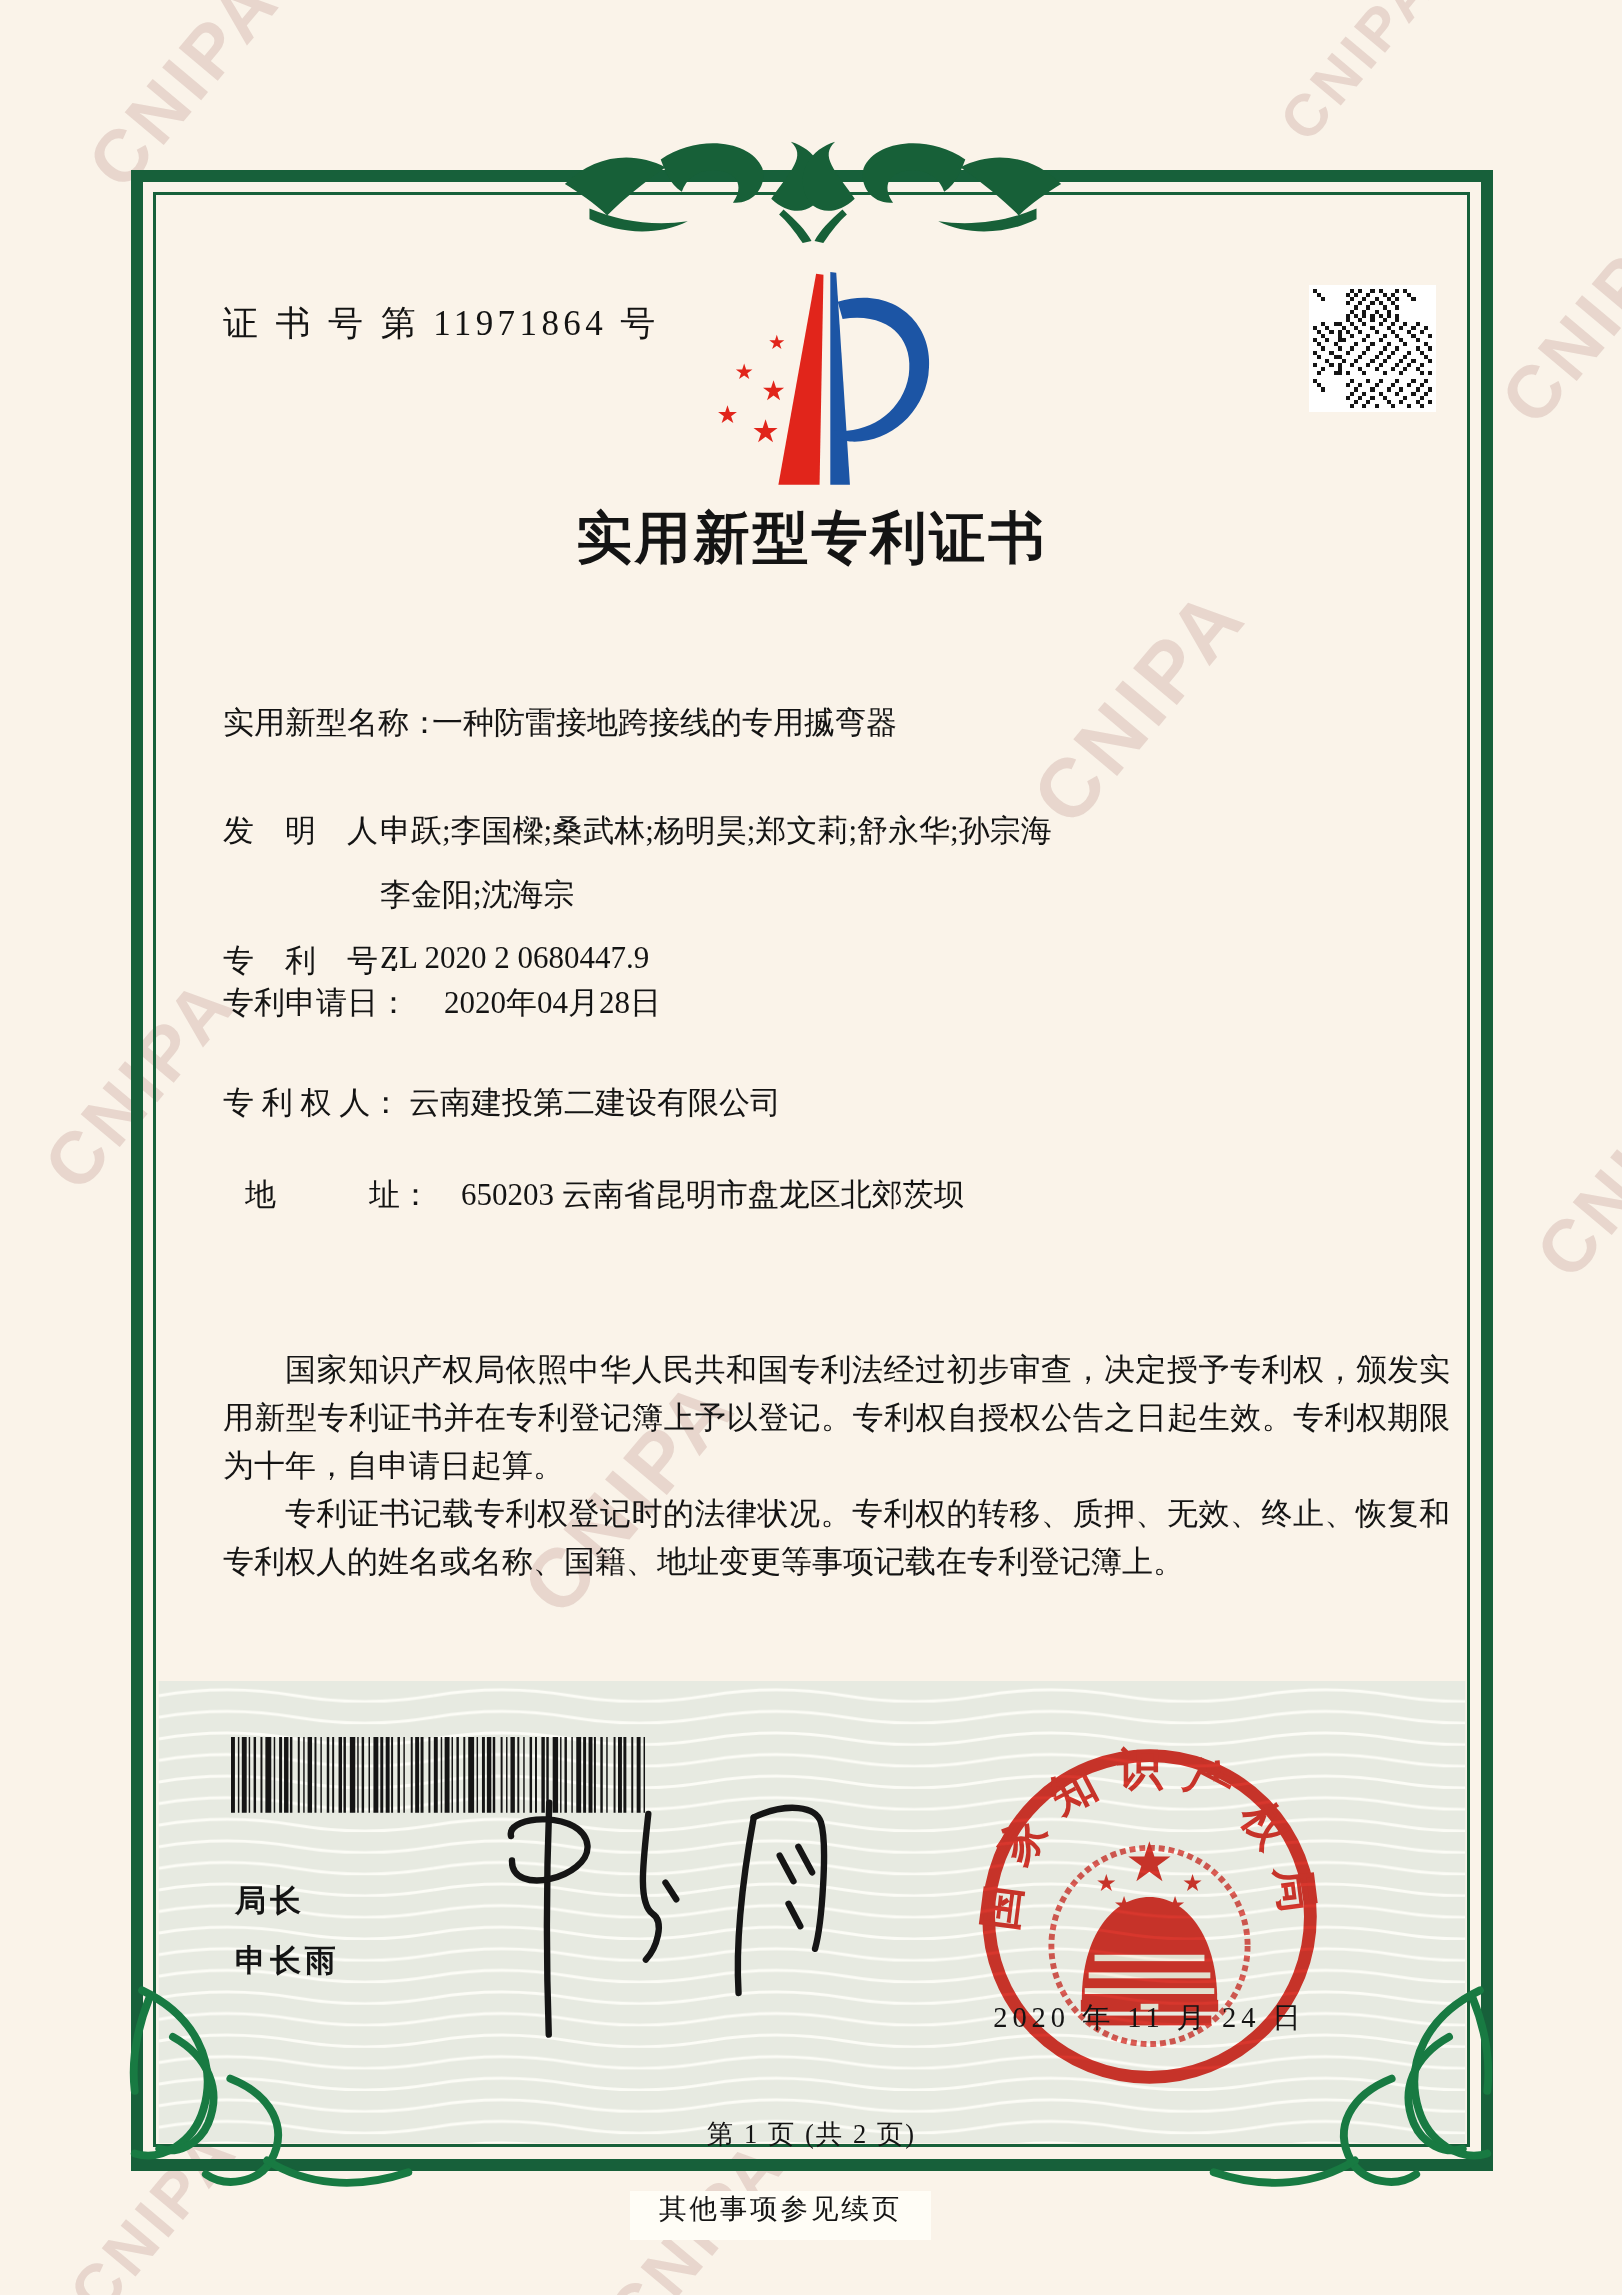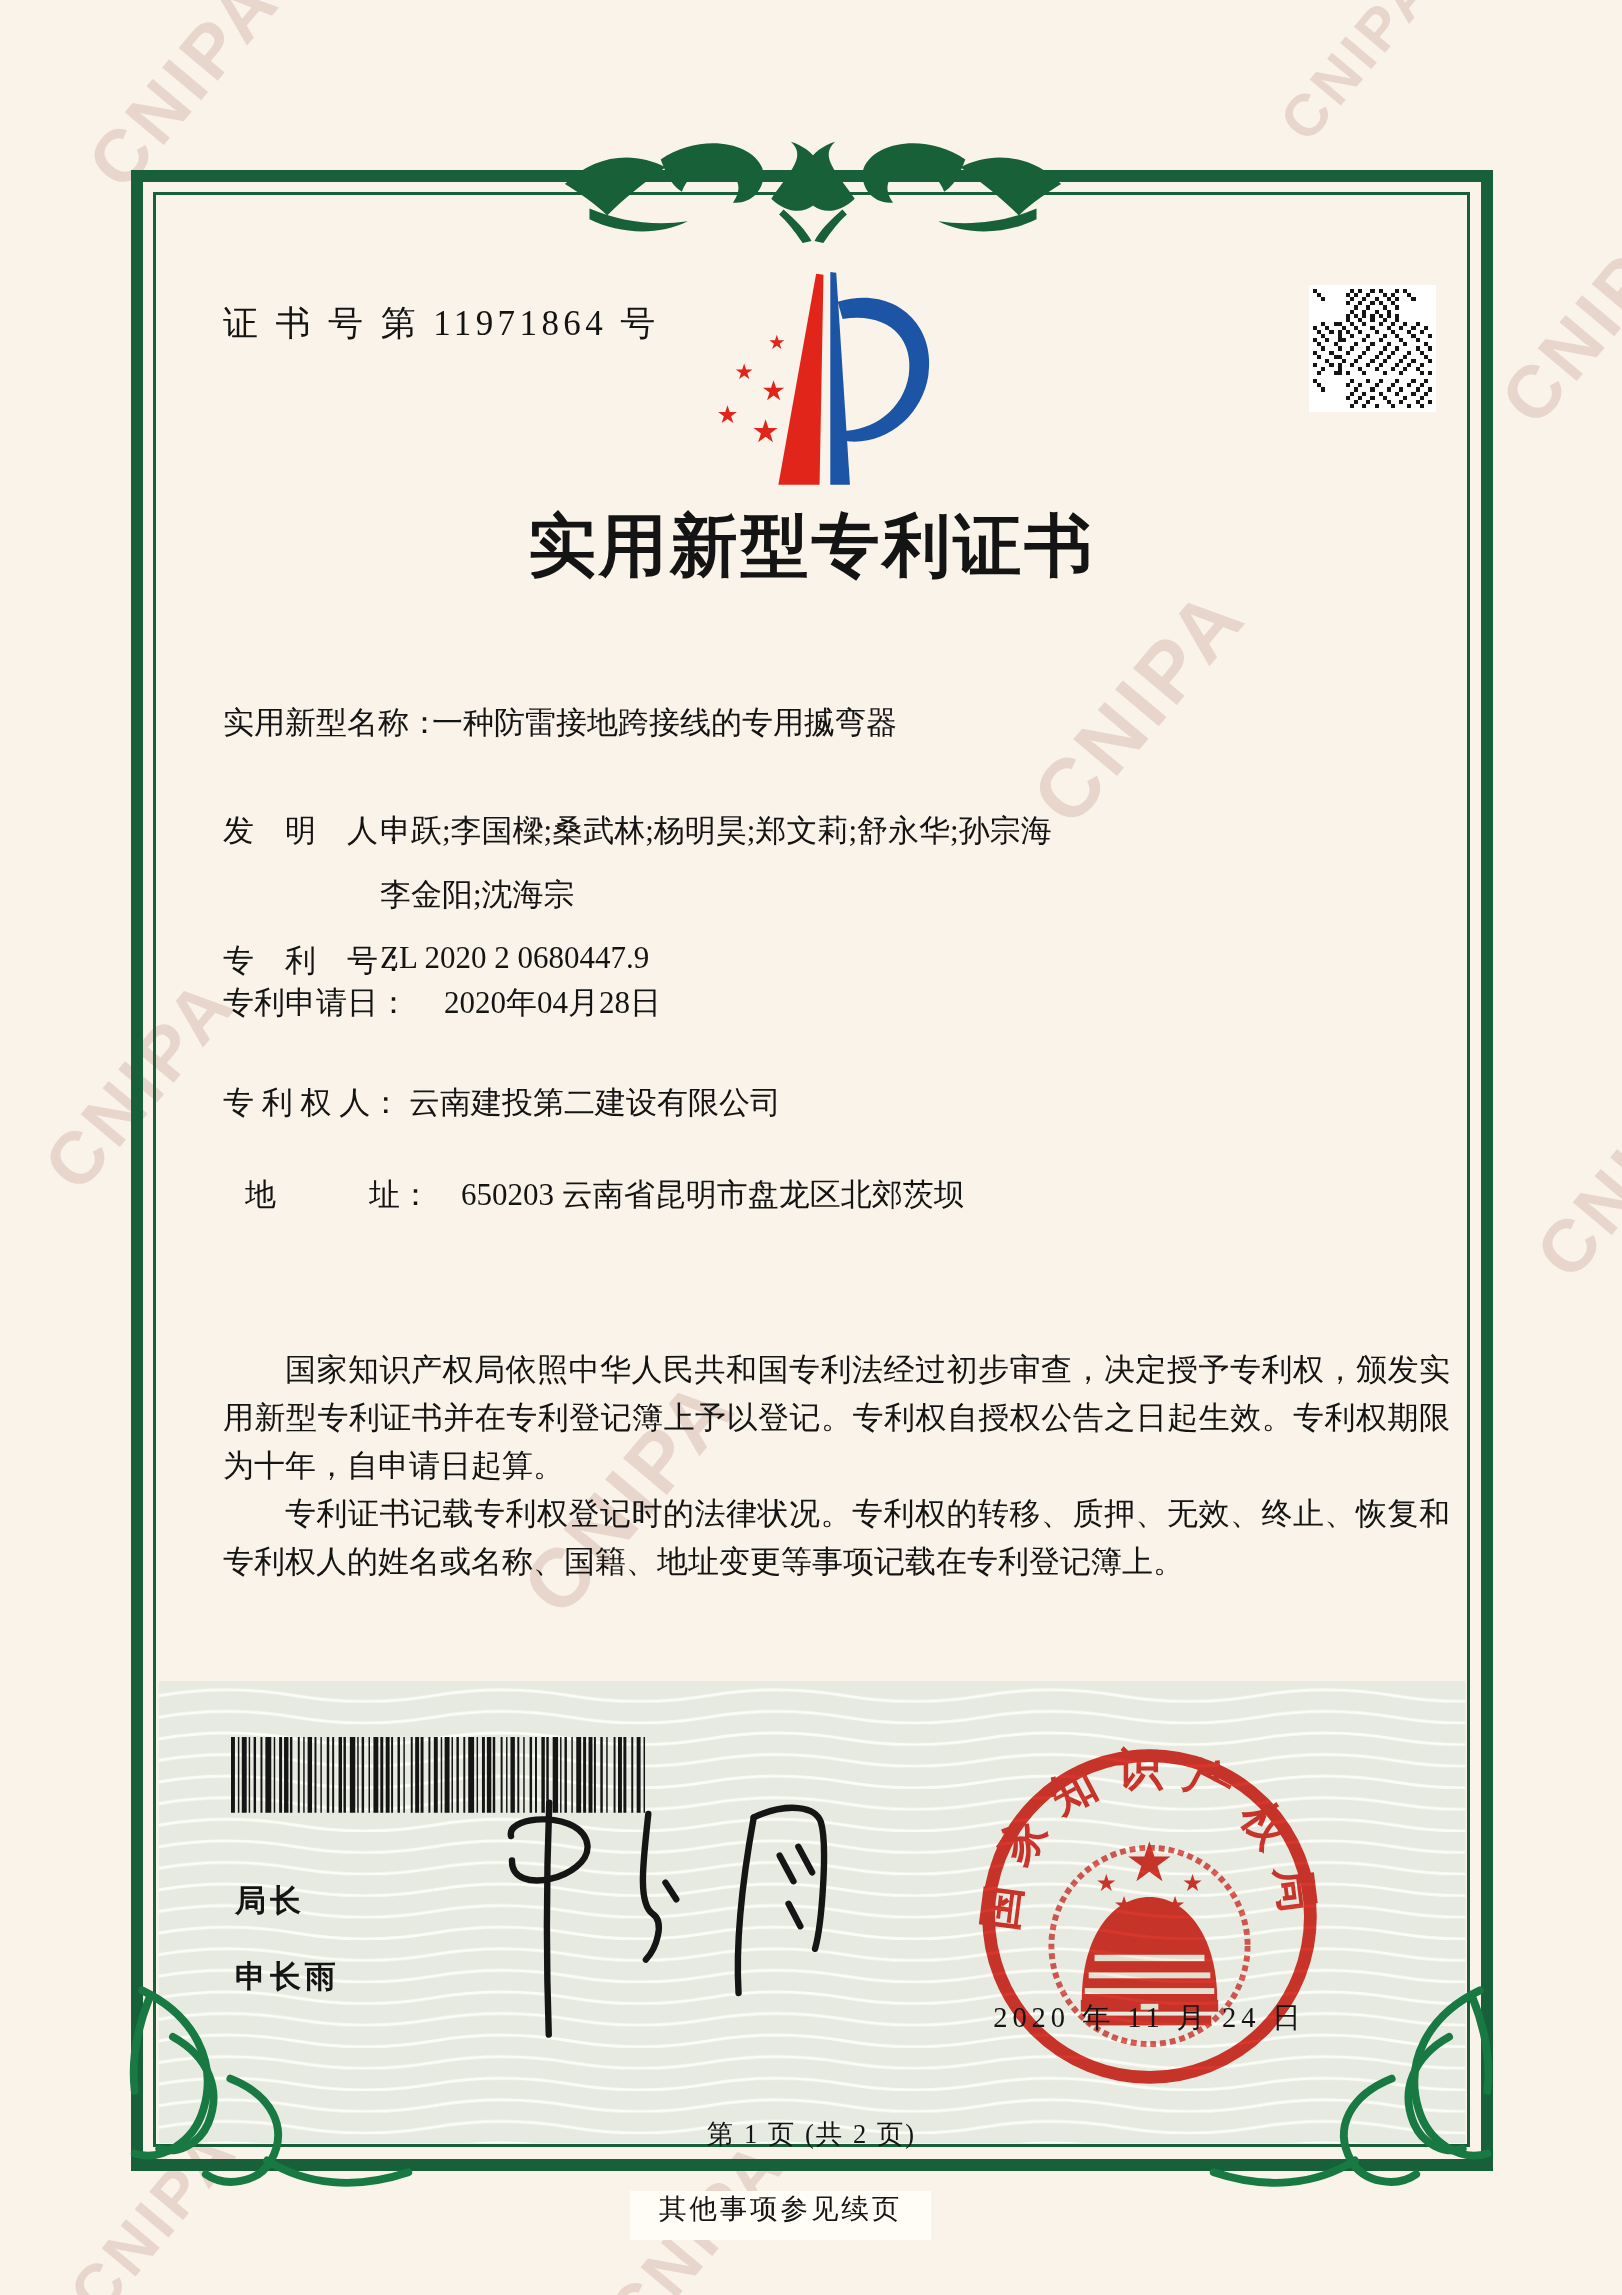--- a/index.html
+++ b/index.html
@@ -25,21 +25,21 @@
   .corner-scroll.left{left:120px;top:1978px;}
   .corner-scroll.right{left:1198px;top:1978px;transform:scaleX(-1);}
 
   .cert-no{position:absolute;left:223px;top:300px;font-size:35px;letter-spacing:4.4px;z-index:6;}
   .logo{position:absolute;left:697px;top:265px;width:250px;height:228px;z-index:6;}
   .qr{position:absolute;left:1309px;top:285px;width:127px;height:127px;background:#fff;z-index:6;}
   .qr svg{width:100%;height:100%;}
   .qr rect{width:1px;height:1px;fill:#151515;}
 
   .title{position:absolute;left:0;top:501px;width:1623px;text-align:center;
-         font-size:68px;font-weight:bold;letter-spacing:2.9px;z-index:6;}
+         font-size:56px;font-weight:bold;letter-spacing:2.9px;z-index:6;}
 
   .row{position:absolute;left:223px;width:1237px;height:44px;font-size:31px;z-index:6;white-space:nowrap;}
   .row .lbl{position:absolute;left:0;top:0;}
   .row .val{position:absolute;top:0;}
 
   .paras{position:absolute;left:223px;top:1346px;width:1227px;font-size:31px;line-height:48px;
          text-align:justify;z-index:6;}
   .paras p{margin:0;text-indent:2em;}
 
   .barcode{position:absolute;left:231px;top:1737px;width:415px;height:76px;z-index:6;}
@@ -379,21 +379,21 @@
   <div class="paras">
     <p>国家知识产权局依照中华人民共和国专利法经过初步审查，决定授予专利权，颁发实用新型专利证书并在专利登记簿上予以登记。专利权自授权公告之日起生效。专利权期限为十年，自申请日起算。</p>
     <p>专利证书记载专利权登记时的法律状况。专利权的转移、质押、无效、终止、恢复和专利权人的姓名或名称、国籍、地址变更等事项记载在专利登记簿上。</p>
   </div>
 
   <svg class="barcode" viewBox="0 0 845 155" preserveAspectRatio="none" xmlns="http://www.w3.org/2000/svg">
     <line x1="0" y1="77" x2="845" y2="77" stroke="#151515" stroke-width="155" stroke-dasharray="8 6 3 5 10 4 3 7 5 9 4 6 12 5 3 8 6 4 9 3 5 11 4 7 3 6 9 5 4 8 3 10 5 6 4 9 7 3 5 8 11 4 3 6 5 9 3 7 10 4 6 5 8 3 4 9 5 7 3 12 4 5 8 3 6 10 4 7"></line>
   </svg>
 
   <div class="signer" style="top:1868px;margin-top:12px;">局长</div>
-  <div class="signer" style="top:1940px;margin-top:16px;">申长雨</div>
+  <div class="signer" style="top:1940px;">申长雨</div>
 
   <svg class="signature" viewBox="0 0 800 520" xmlns="http://www.w3.org/2000/svg">
     <g stroke="#151515" stroke-width="13" fill="none" stroke-linecap="round" stroke-linejoin="round">
       <path d="M218 32 C212 190 212 360 217 505"></path>
       <path d="M140 100 C130 55 290 48 296 120 C300 185 140 225 142 150"></path>
       <path d="M420 55 C410 150 398 235 428 258 C455 275 436 330 415 352"></path>
       <path d="M455 195 l22 34"></path>
       <path d="M635 62 C610 200 598 320 604 420"></path>
       <path d="M635 62 C705 30 762 40 772 72 C786 118 774 280 760 330"></path>
       <path d="M688 140 l28 52"></path>

